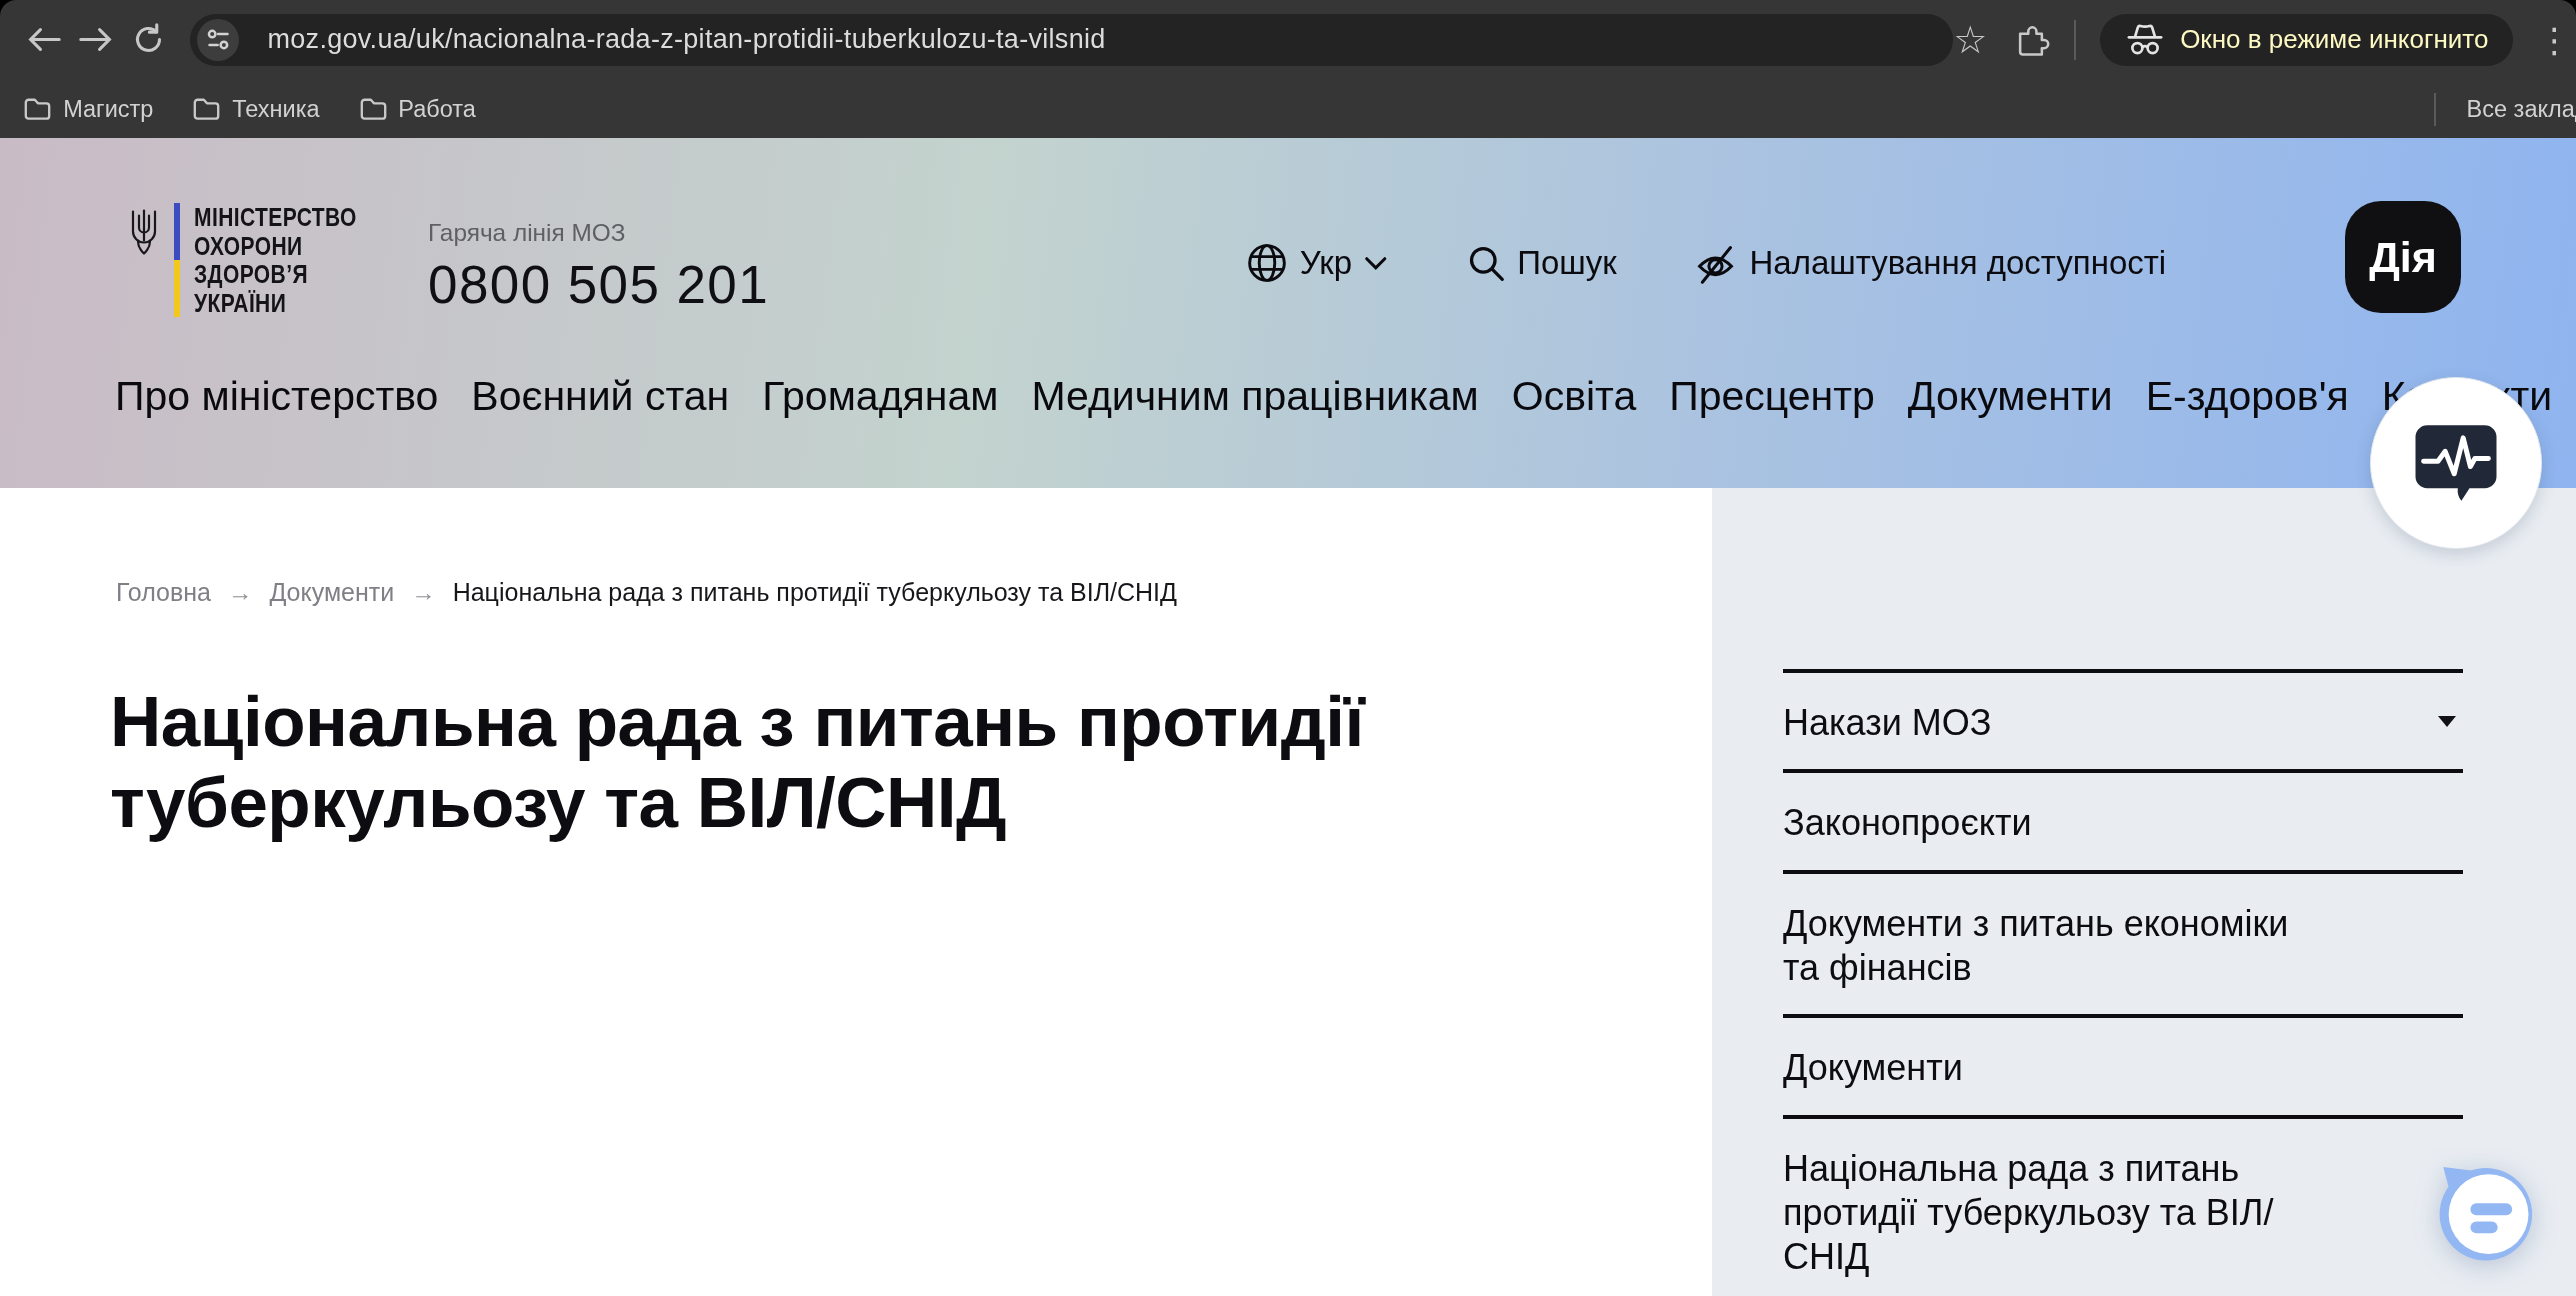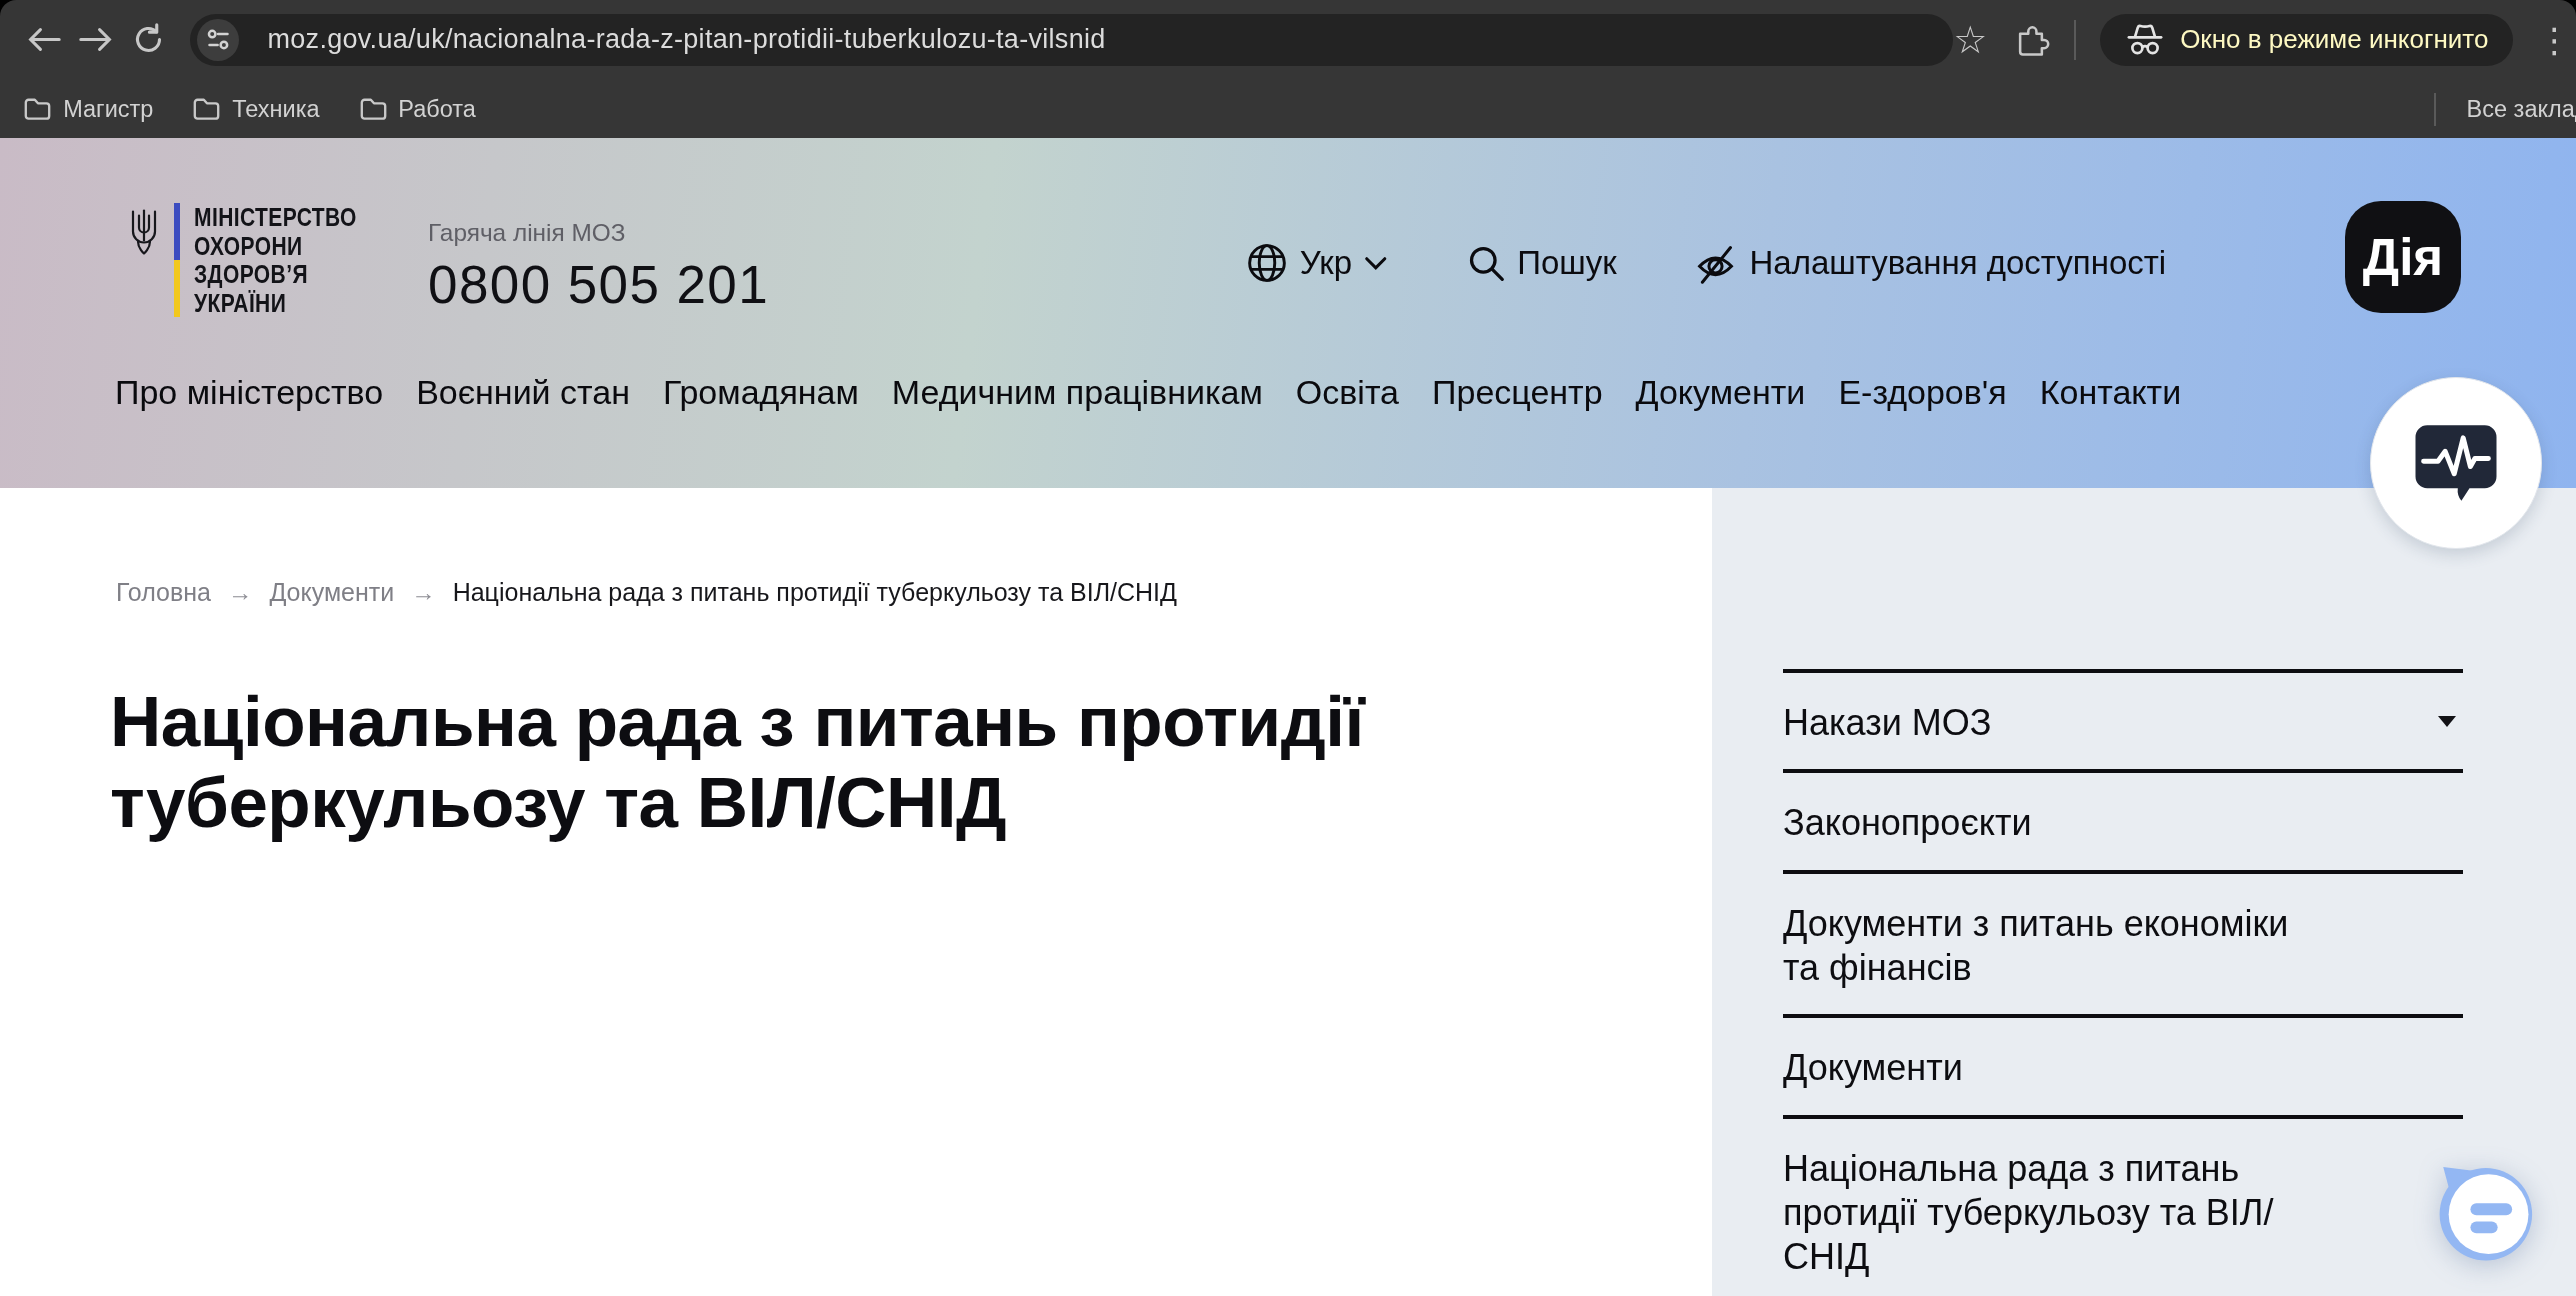--- a/index.html
+++ b/index.html
@@ -37,22 +37,22 @@
   .logo-text{margin-left:13.6px;font-size:25px;font-weight:bold;line-height:28.5px;letter-spacing:0.5px;
              color:#131318;transform:scaleX(.84);transform-origin:0 0;white-space:nowrap;}
   .hotline{position:absolute;left:428px;top:81px;}
   .hl-label{font-size:24.4px;color:#5f5f66;}
   .hl-number{font-size:53px;font-weight:500;letter-spacing:1.4px;color:#101014;margin-top:7.2px;cursor:pointer;}
   .actions{position:absolute;left:1246px;top:87px;height:76px;display:flex;align-items:center;
            font-size:33px;color:#0b0b0f;white-space:nowrap;}
   .grp{display:flex;align-items:center;gap:11.8px;cursor:pointer;}
   .m88{margin-right:80px;} .m84{margin-right:76px;}
   .dia{position:absolute;left:2345px;top:63px;width:116px;height:112px;background:var(--dia_bg,#101013);
-       border-radius:36px;color:#fff;display:grid;place-items:center;font-size:51px;font-weight:bold;cursor:pointer;}
-  .mainnav{position:absolute;left:115px;top:235px;display:flex;gap:33px;font-size:34px;font-weight:500;
+       border-radius:36px;color:#fff;display:grid;place-items:center;font-size:43px;font-weight:bold;cursor:pointer;}
+  .mainnav{position:absolute;left:115px;top:235px;display:flex;gap:33px;font-size:41px;font-weight:500;
            color:#0a0a0e;white-space:nowrap;}
   .mainnav a{color:inherit;text-decoration:none;cursor:pointer;}
 
   
   .main{position:absolute;top:488px;left:0;width:1712px;height:808px;background:#fff;}
   .breadcrumb{position:absolute;left:116px;top:90px;display:flex;align-items:flex-end;gap:17px;
               font-size:25px;color:#7f7f86;white-space:nowrap;}
   .breadcrumb .link{cursor:pointer;}
   .bc-arrow{color:#8d8d94;font-size:24.4px;}
   .bc-current{color:#17171b;}

